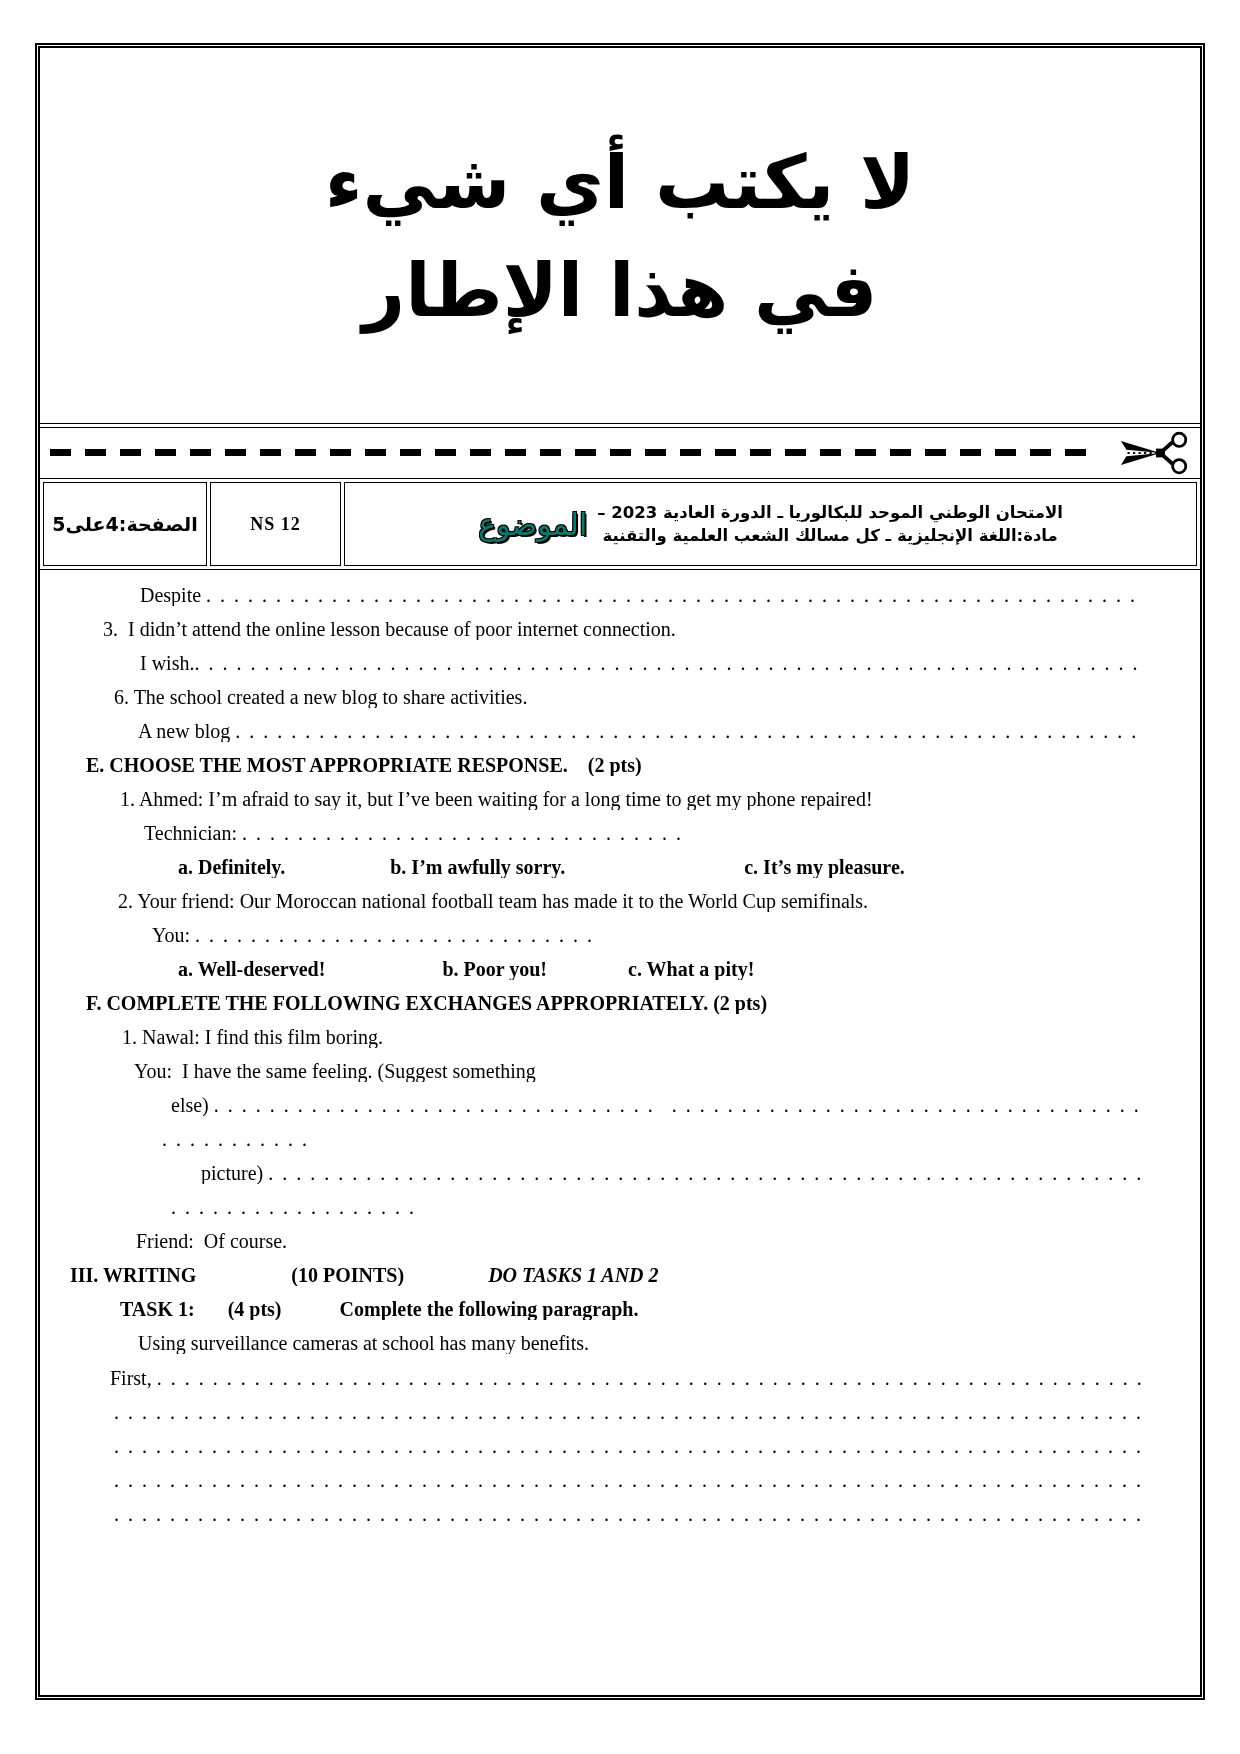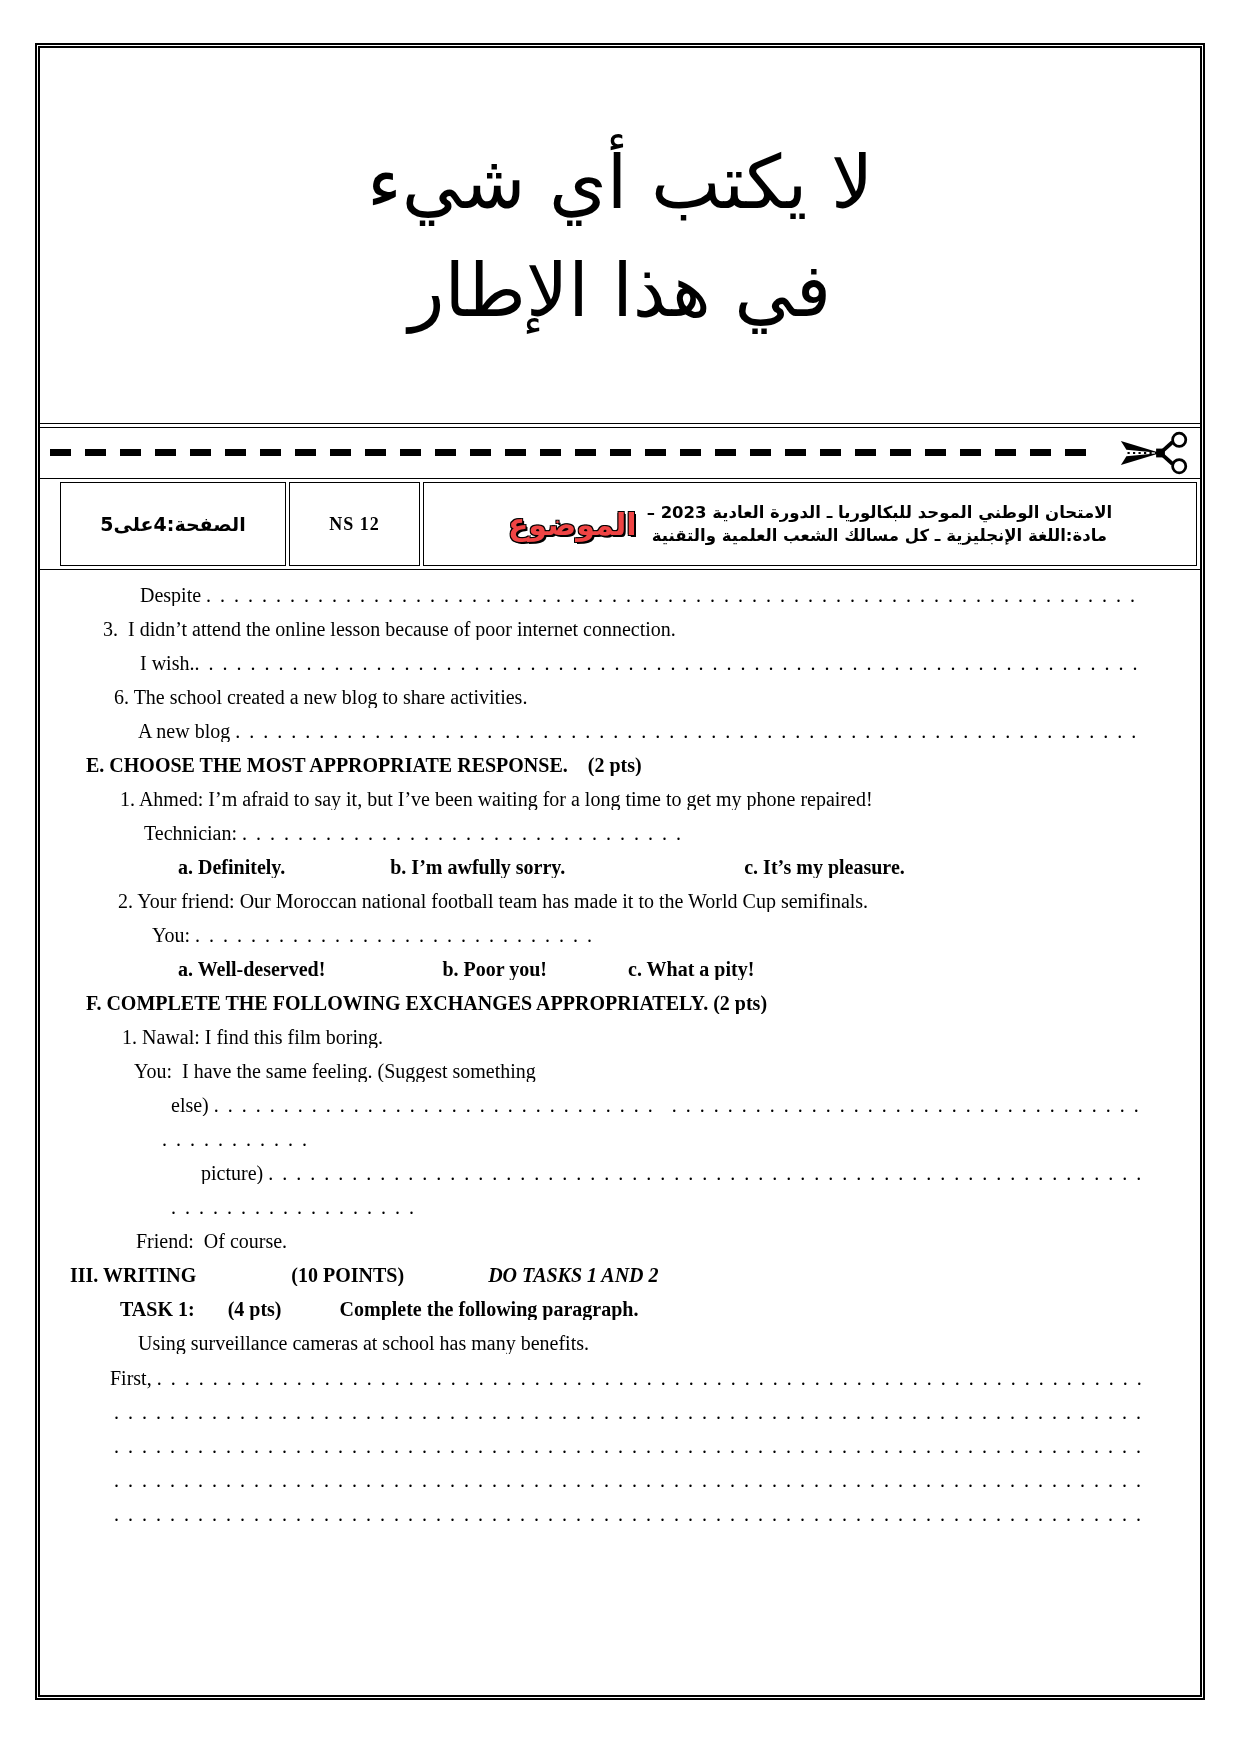--- a/index.html
+++ b/index.html
@@ -19,21 +19,21 @@
   .top-frame {
     height:376px;
     border-bottom:1px solid #000;
     display:flex;
     flex-direction:column;
     justify-content:center;
     align-items:center;
   }
   .top-frame .ar-big {
     font-family:"DejaVu Sans", sans-serif;
-    font-weight:normal;
+    font-weight:bold;
     font-size:74px;
     line-height:108px;
     direction:rtl;
     text-align:center;
   }
 
   
   .tear {
     margin-top:3px;
     border-top:1px solid #000;
@@ -62,38 +62,38 @@
     padding:3px;
     border-bottom:1px solid #000;
   }
   .hdr .cell {
     border:1px solid #000;
     height:84px;
     display:flex;
     align-items:center;
     justify-content:center;
   }
-  .cell-page { width:226px;margin-left:17px; }
+  .cell-page { width:164px; }
   .cell-page span {
     font-family:"DejaVu Sans", sans-serif;
     font-weight:bold; font-size:19px; direction:rtl;
   }
   .cell-ns { width:131px; }
   .cell-ns span { font-weight:bold; font-size:18px; letter-spacing:1px; }
   .cell-title { flex:1; direction:rtl; gap:10px; }
   .cell-title .tlines {
     display:flex; flex-direction:column; align-items:center;
     font-family:"DejaVu Sans", sans-serif;
     font-weight:bold; font-size:16.5px; line-height:23px;
     text-align:center;
   }
   .mawdou {
     font-family:"DejaVu Sans", sans-serif;
-    font-weight:bold; font-size:30px;
-    color:#ef4444;
+    font-weight:normal; font-size:30px;
+    color:#0f766e;
     text-shadow:-1px -1px 0 #000, 1px -1px 0 #000, -1px 1px 0 #000, 1px 1px 0 #000, 2px 2px 0 #000;
   }
 
   
   .content {
     flex:1;
     padding:14px 55px 0 0;
     font-size:20px;
     overflow:hidden;
   }

